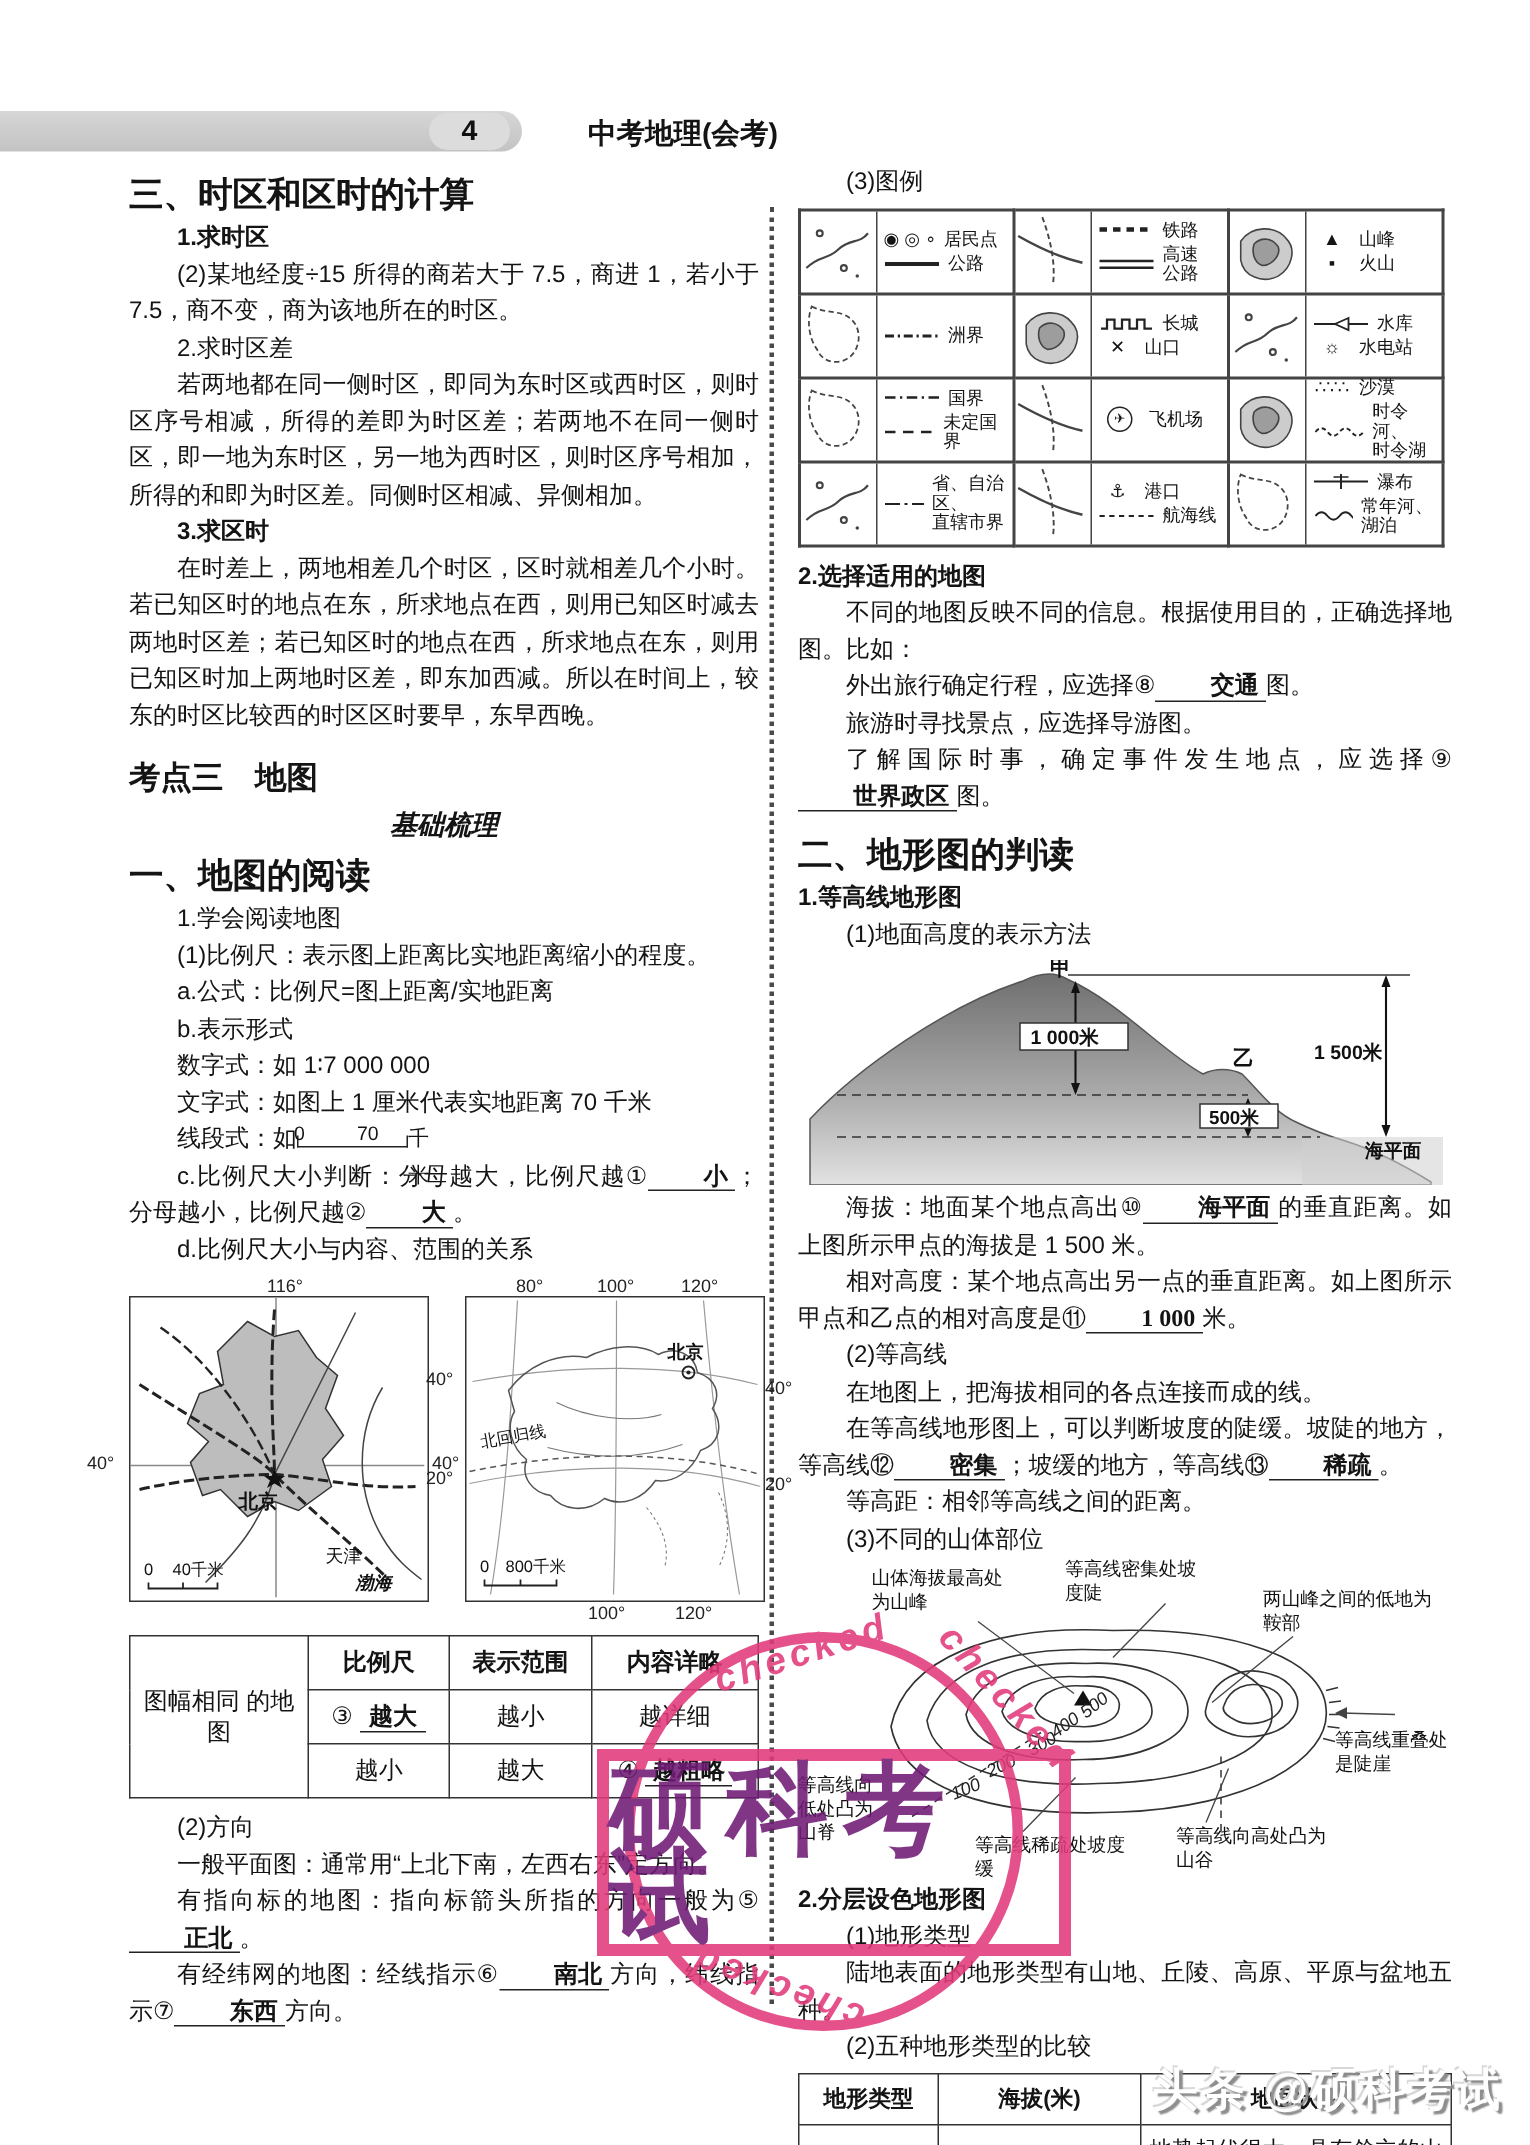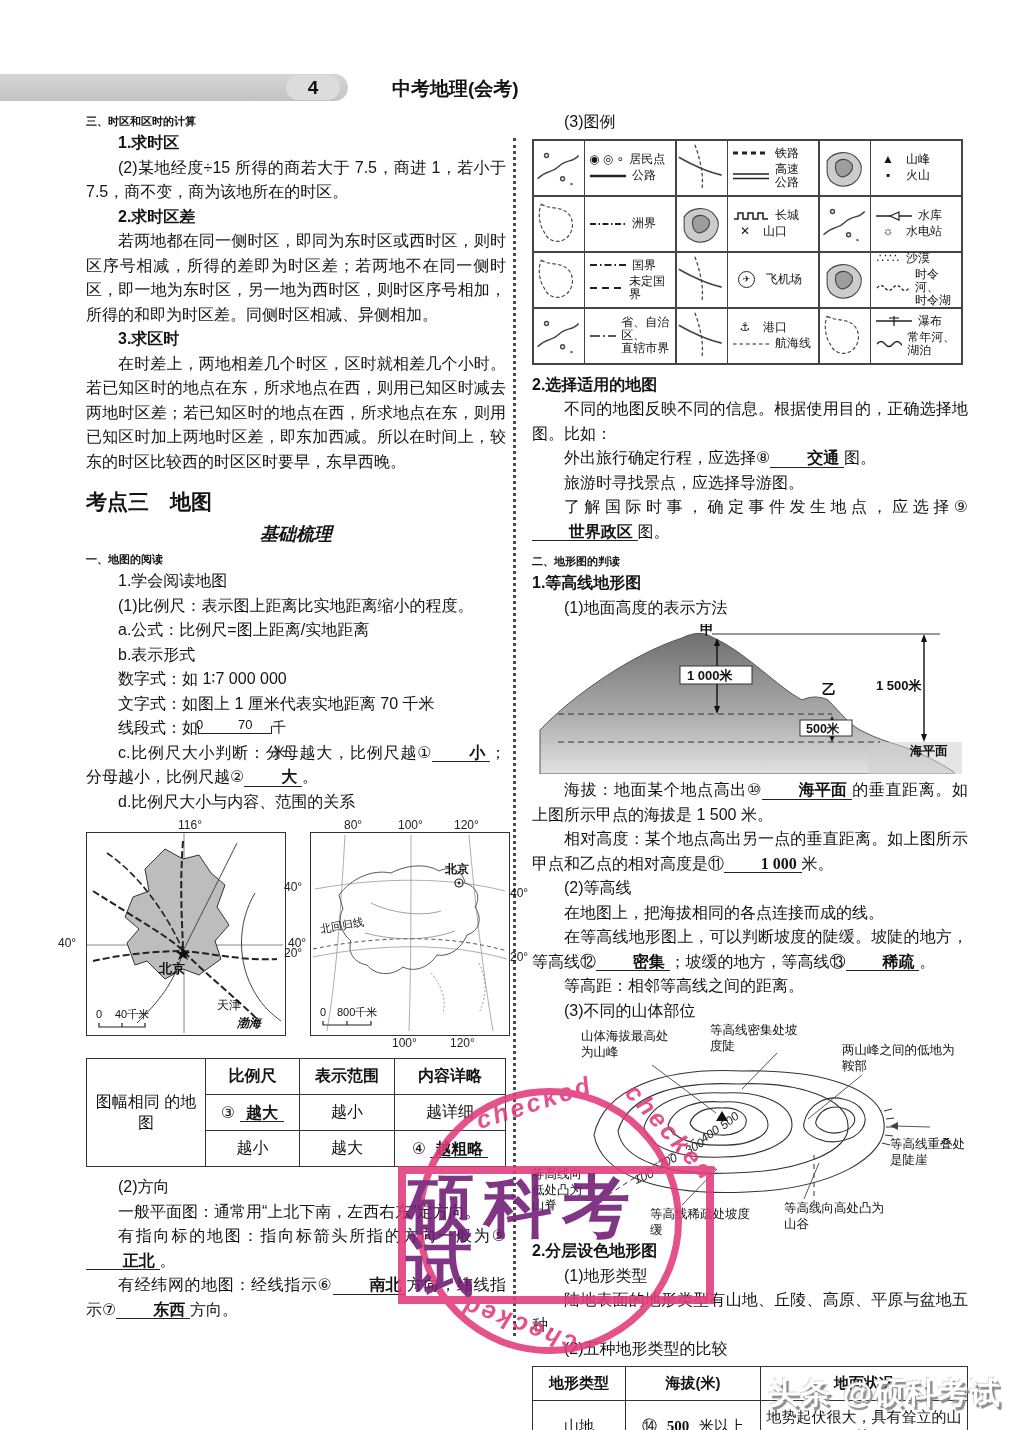--- a/index.html
+++ b/index.html
@@ -12,21 +12,21 @@
         border-radius:13px;text-align:center;font-weight:bold;font-size:19px;line-height:25px;color:#111;}
   .htitle{position:absolute;left:392px;top:76px;font-weight:bold;font-size:19px;}
   
   .colL{position:absolute;left:86px;top:112px;width:420px;}
   .colR{position:absolute;left:532px;top:110px;width:436px;}
   .divider{position:absolute;left:513px;top:138px;height:1198px;border-left:3px dotted #4a4a4a;}
   
   .p{margin:0;font-size:16px;line-height:24.5px;text-align:justify;}
   .ind{text-indent:2em;}
   .i1{padding-left:2em;}
-  .bh{font-weight:bold;font-size:11px;margin:2px 0;}
+  .bh{font-weight:bold;font-size:23px;margin:2px 0;}
   .kao{font-weight:bold;font-size:21px;margin:14px 0 6px;}
   .cen{text-align:center;font-weight:bold;font-size:18px;margin:4px 0 6px;font-style:italic;}
   .blank{display:inline-block;min-width:2.2em;text-align:center;border-bottom:1.6px solid #222;
          padding:0 .3em;font-weight:600;line-height:1.05;
          font-family:"Liberation Serif","DejaVu Serif",serif;}
   
   .segscale{display:inline-block;position:relative;width:96px;height:20px;vertical-align:-4px;}
   .segscale .bar{position:absolute;left:0;bottom:3px;width:72px;height:7px;
                  border-left:1.4px solid #222;border-right:1.4px solid #222;border-bottom:1.4px solid #222;}
   .segscale .z{position:absolute;left:-2px;top:-4px;font-size:13px;}
@@ -100,21 +100,21 @@
   <div class="hbar">
     <div class="hnum">4</div>
   </div>
   <div class="htitle">中考地理(会考)</div>
   <div class="divider"></div>
 
   <div class="colL">
     <div class="bh">三、时区和区时的计算</div>
     <div class="p i1" style="font-weight:bold">1.求时区</div>
     <p class="p ind">(2)某地经度÷15 所得的商若大于 7.5，商进 1，若小于 7.5，商不变，商为该地所在的时区。</p>
-    <div class="p i1" style="font-weight:bold">2.求时区差</div>
+    <div class="p i1" style="font-weight:normal">2.求时区差</div>
     <p class="p ind">若两地都在同一侧时区，即同为东时区或西时区，则时区序号相减，所得的差即为时区差；若两地不在同一侧时区，即一地为东时区，另一地为西时区，则时区序号相加，所得的和即为时区差。同侧时区相减、异侧相加。</p>
     <div class="p i1" style="font-weight:bold">3.求区时</div>
     <p class="p ind">在时差上，两地相差几个时区，区时就相差几个小时。若已知区时的地点在东，所求地点在西，则用已知区时减去两地时区差；若已知区时的地点在西，所求地点在东，则用已知区时加上两地时区差，即东加西减。所以在时间上，较东的时区比较西的时区区时要早，东早西晚。</p>
 
     <div class="kao">考点三　地图</div>
     <div class="cen">基础梳理</div>
     <div class="bh">一、地图的阅读</div>
 
     <div class="p i1">1.学会阅读地图</div>
     <div class="p i1">(1)比例尺：表示图上距离比实地距离缩小的程度。</div>

